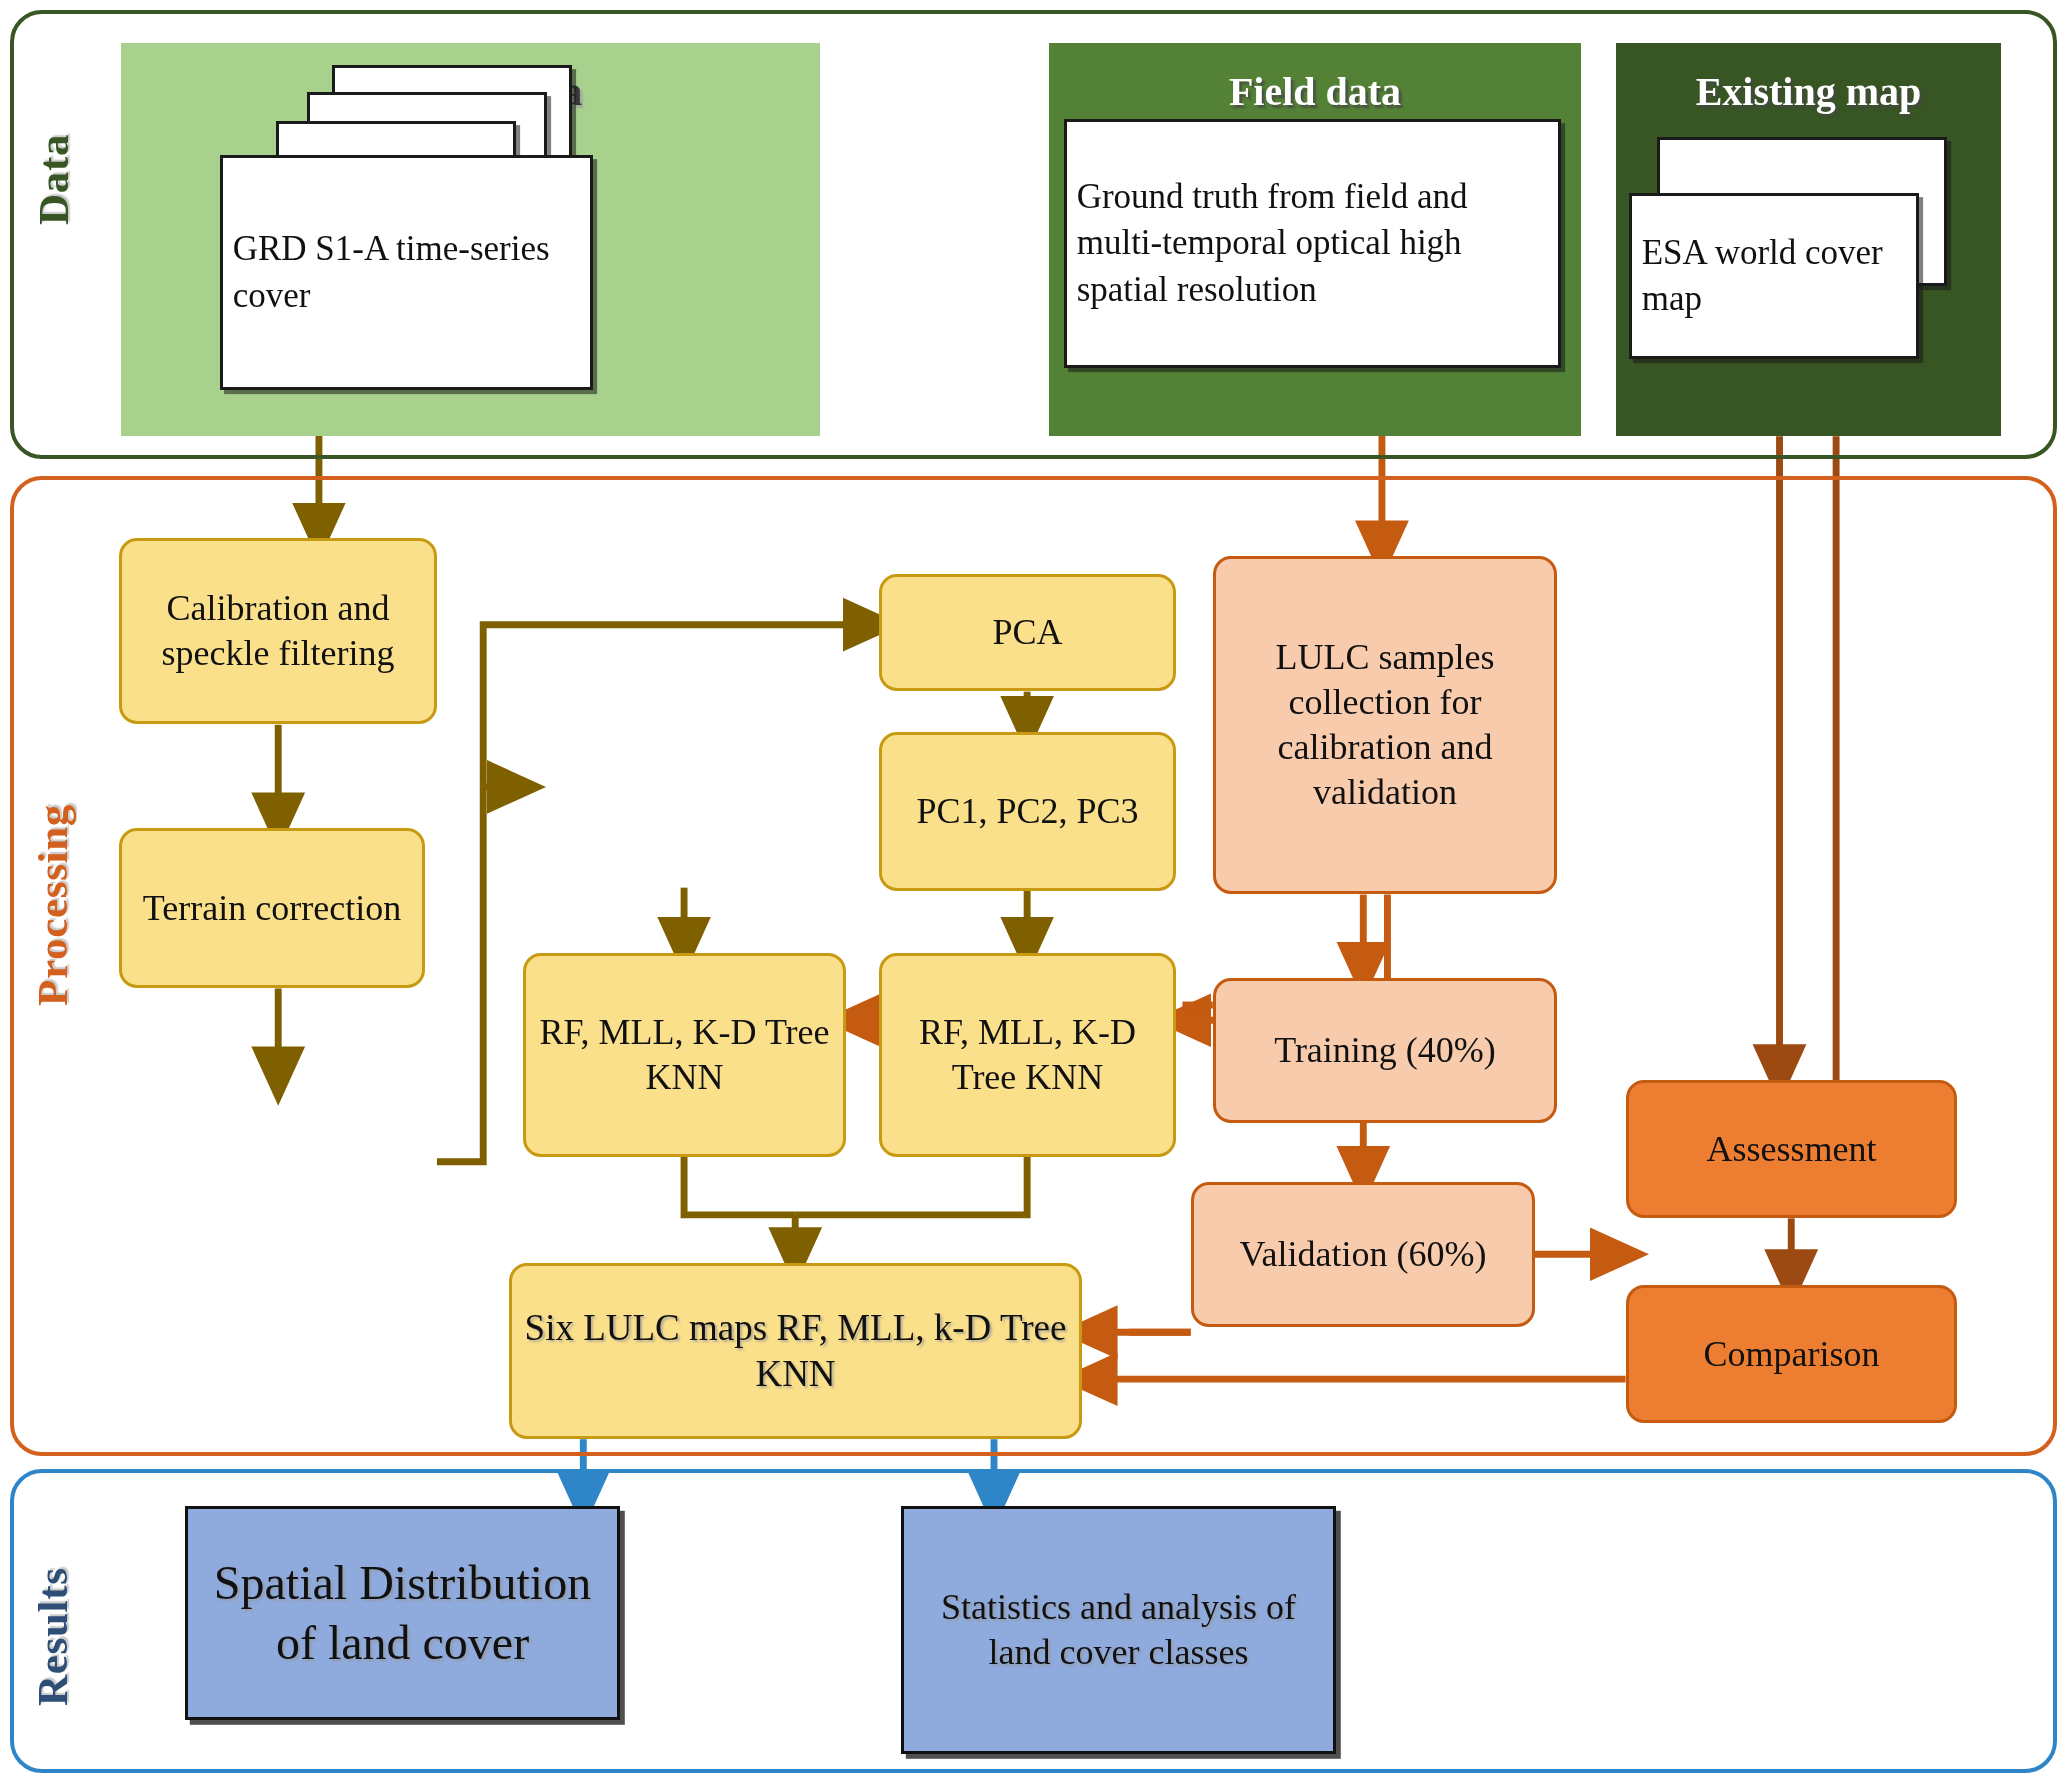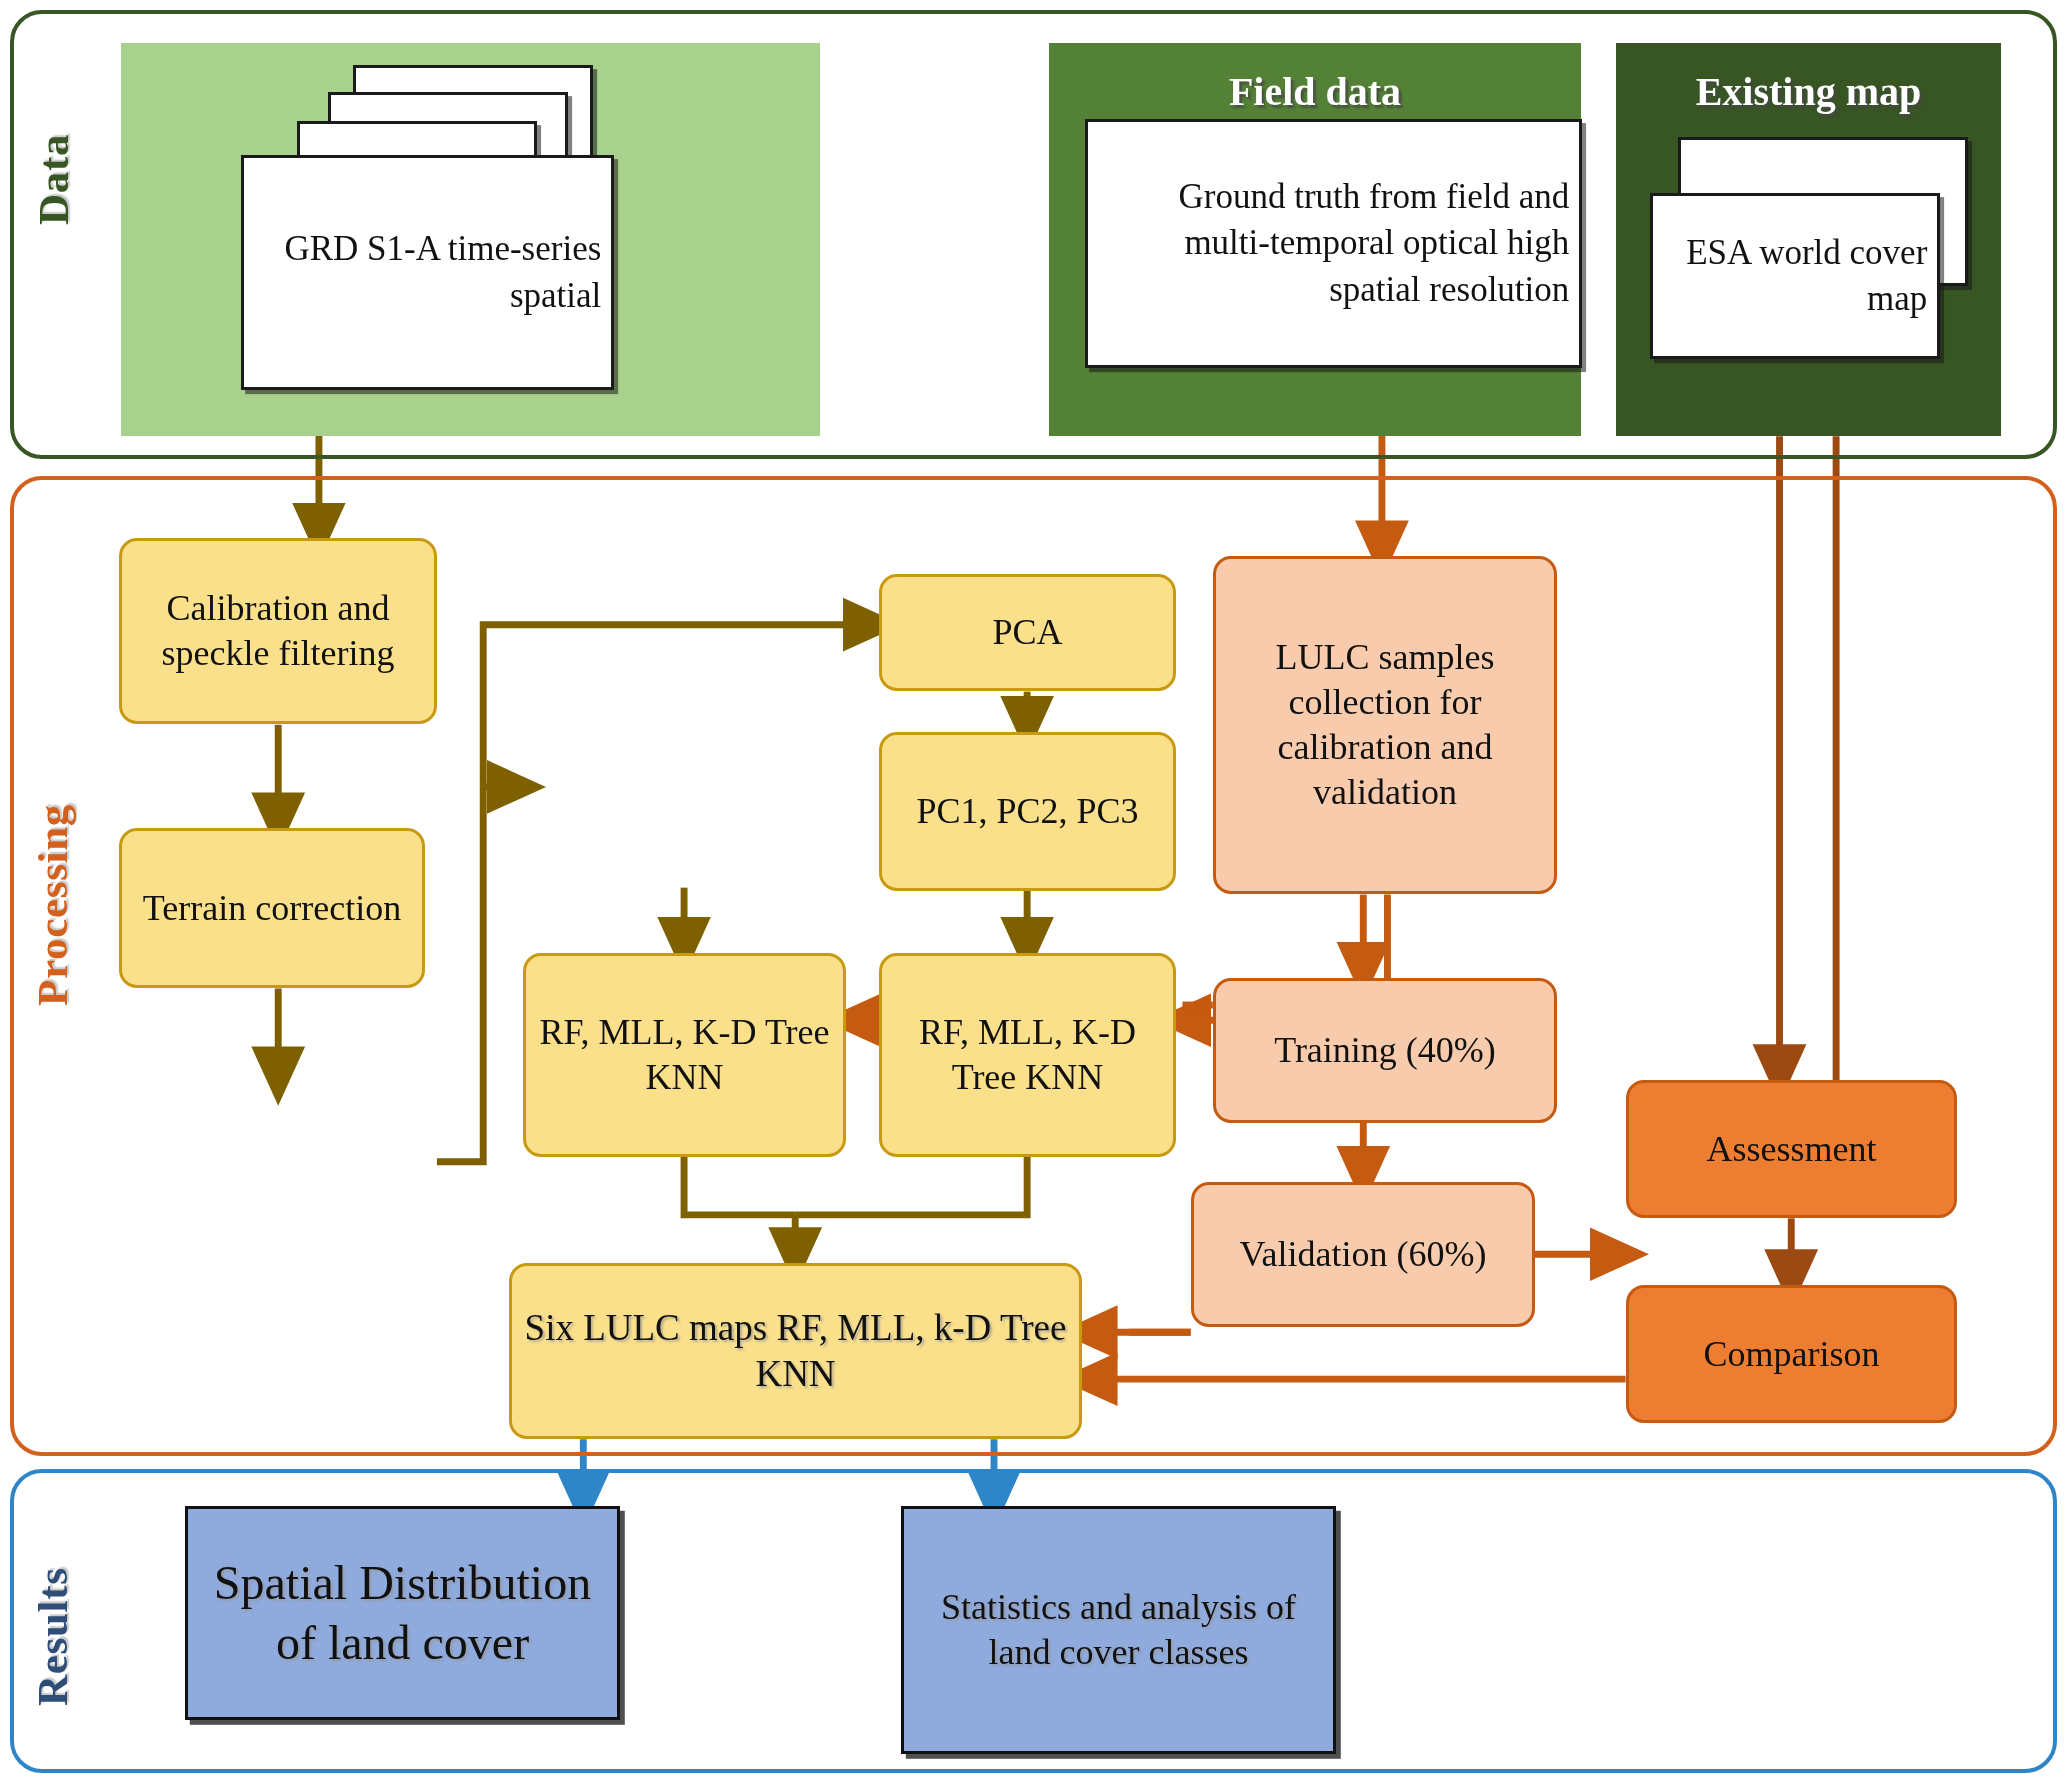--- a/index.html
+++ b/index.html
@@ -25,23 +25,23 @@
   .panel-field{left:1049px;top:43px;width:532px;height:393px;background:#538135;}
   .panel-map{left:1616px;top:43px;width:385px;height:393px;background:#375623;}
 
   .panel-title{position:absolute;left:0;right:0;text-align:center;font-weight:bold;font-size:40px;}
   .t-sat{top:25px;color:#383838;text-shadow:2.8px 2.8px 2.1px rgba(160,160,160,.85);}
   .t-field{top:25px;color:#ffffff;text-shadow:2.8px 2.8px 2.1px rgba(70,70,70,.8);}
   .t-map{top:25px;color:#ffffff;text-shadow:2.8px 2.8px 2.1px rgba(70,70,70,.8);}
 
   
   .card{position:absolute;background:#ffffff;border:3.5px solid #1a1a1a;box-sizing:border-box;
-        display:flex;align-items:center;justify-content:center;text-align:right;
+        display:flex;align-items:center;justify-content:center;text-align:left;
         font-size:32px;line-height:1.32;color:#111;padding:5.5px 9.7px;
-        box-shadow:4.1px 4.1px 0 rgba(25,25,25,.55);margin-left:21px;}
+        box-shadow:4.1px 4.1px 0 rgba(25,25,25,.55);}
 
   .card-s1{left:332px;top:65px;width:240px;height:185px;}
   .card-s2{left:307px;top:92px;width:240px;height:185px;}
   .card-s3{left:276px;top:121px;width:240px;height:185px;}
   .card-s4{left:220px;top:155px;width:373px;height:235px;font-size:35px;}
 
   .card-field{left:1064px;top:119px;width:497px;height:249px;font-size:35px;}
 
   .card-esri{left:1657px;top:137px;width:290px;height:149px;font-size:35px;}
   .card-esa{left:1629px;top:193px;width:290px;height:166px;font-size:35px;}
@@ -157,21 +157,21 @@
   <div class="sec-label lbl-data">Data</div>
   <div class="sec-label lbl-proc">Processing</div>
   <div class="sec-label lbl-res">Results</div>
 
   <div class="panel panel-sat">
     <div class="panel-title t-sat">Satellite data</div>
   </div>
   <div class="card card-s1"></div>
   <div class="card card-s2"></div>
   <div class="card card-s3"></div>
-  <div class="card card-s4">GRD S1-A time-series spatial</div>
+  <div class="card card-s4">GRD S1-A time-series cover</div>
 
   <div class="panel panel-field">
     <div class="panel-title t-field">Field data</div>
   </div>
   <div class="card card-field">Ground truth from field and multi-temporal optical high spatial resolution</div>
 
   <div class="panel panel-map">
     <div class="panel-title t-map">Existing map</div>
   </div>
   <div class="card card-esri">ESRI LULC</div>

